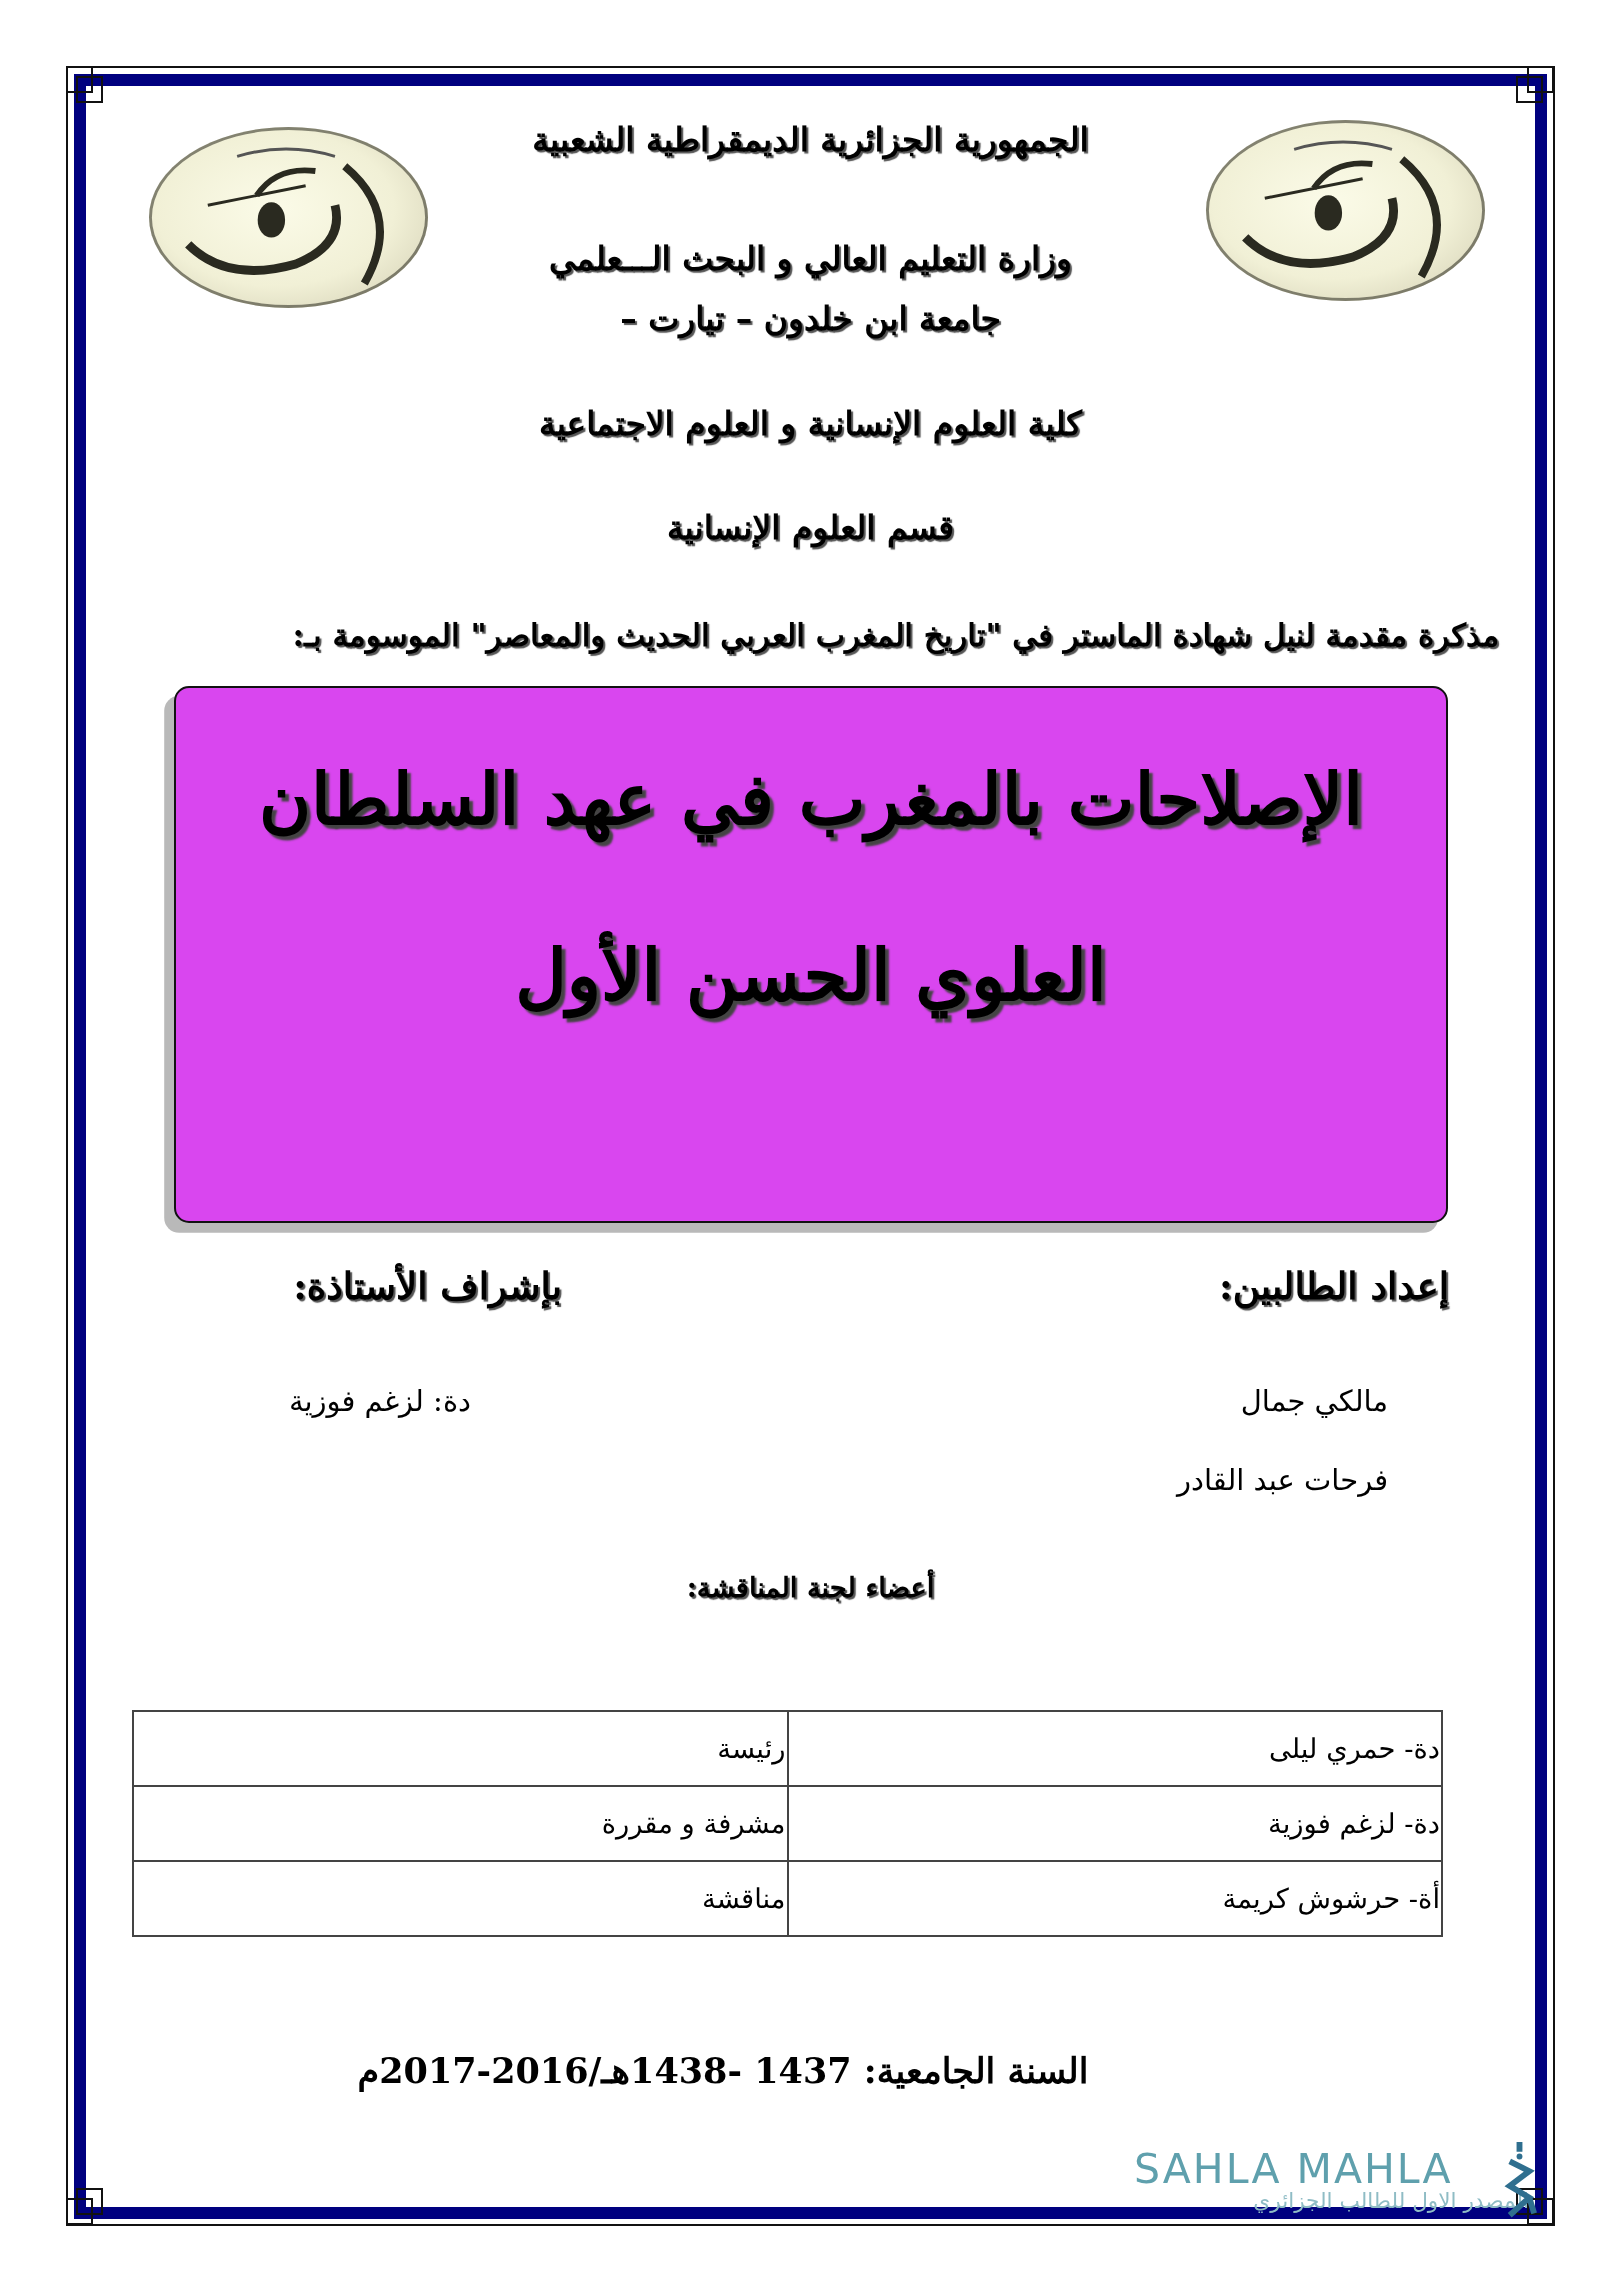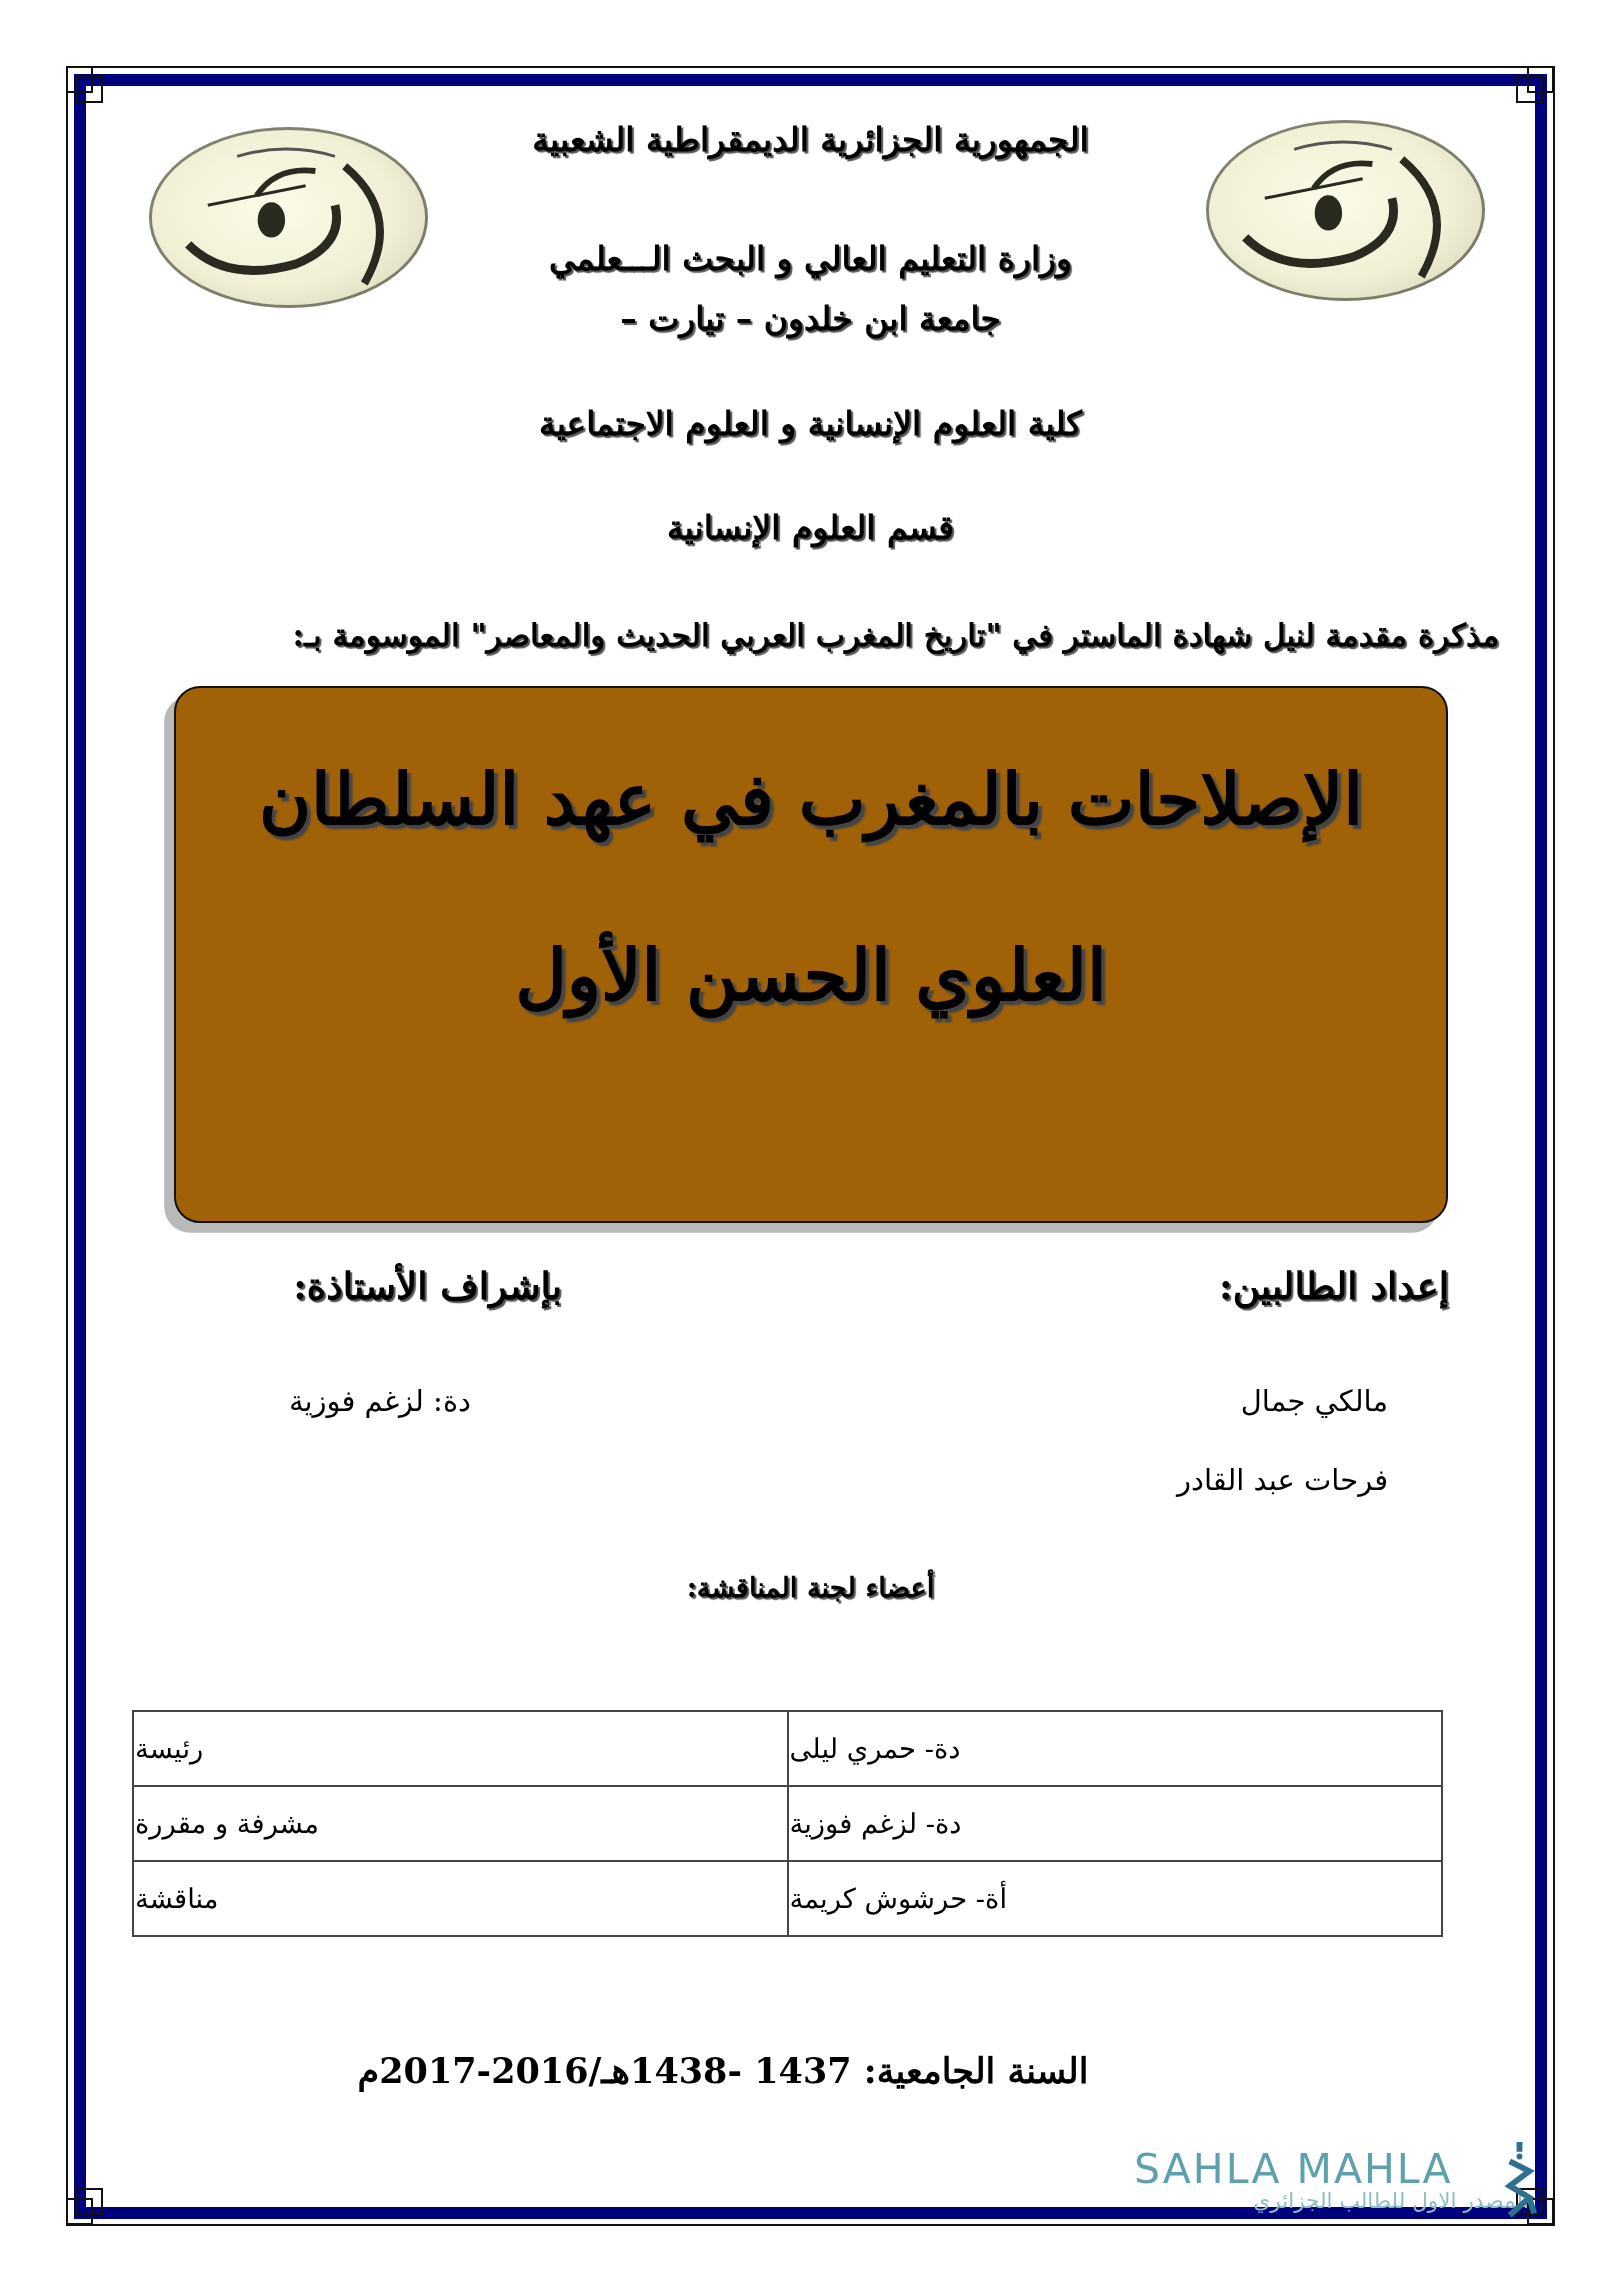--- a/index.html
+++ b/index.html
@@ -16,29 +16,29 @@
   .logo { position:absolute; border-radius:50%;
           background: radial-gradient(ellipse at 45% 45%, #fbfbe8 0%, #f1f0d6 55%, #d9d6bb 85%, #9c9a85 100%);
           box-shadow: inset 0 0 0 2.9px rgba(40,40,30,0.55); overflow:hidden; }
   .logo svg { width:100%; height:100%; }
   
   .line { position:absolute; left:0; width:1621px; text-align:center; direction:rtl; font-weight:bold;
           text-shadow: 2px 2px 1px #555; }
   .hdr { font-size:33px; }
   .subtitle { font-size:31px; }
   .title-box { position:absolute; left:174px; top:686px; width:1274px; height:537px;
-               border:2.9px solid #111; border-radius:26px; background:#a16207;
+               border:2.9px solid #111; border-radius:15px; background:#d946ef;
                box-shadow:-9.8px 9.8px 0 #b9b9b9; box-sizing:border-box; }
   .title-line { position:absolute; left:0; width:100%; text-align:center; direction:rtl;
                 font-weight:bold; font-size:71px; text-shadow:3.9px 3.9px 2px #444; }
   .dates { position:absolute; left:0; width:100%; text-align:center; direction:rtl; font-size:39px; font-weight:normal; }
   .label-bold { position:absolute; direction:rtl; font-weight:bold; font-size:37px; text-shadow:2px 2px 1px #555; }
   .name { position:absolute; direction:rtl; font-size:29px; }
   table.committee { position:absolute; left:132px; top:1710px; width:1311px; border-collapse:collapse; direction:rtl; }
-  table.committee td { border:2px solid #444; height:71px; text-align:left; font-size:27.4px; width:50%; }
+  table.committee td { border:2px solid #444; height:71px; text-align:right; font-size:27.4px; width:50%; }
   table.committee { border-top:2.9px solid #222; border-bottom:2.9px solid #222; }
   .year { position:absolute; left:0; width:1446px; top:2050px; text-align:center; direction:rtl; font-weight:bold; font-size:35px; }
   .wm-title { position:absolute; left:1134px; top:2145px; font-family:"DejaVu Sans","Liberation Sans",sans-serif;
               font-size:41px; letter-spacing:2px; color:#5fa0ad; font-weight:normal; }
   .wm-sub { position:absolute; left:1137px; top:2188px; width:392px; text-align:right; direction:rtl;
             font-size:21.6px; color:#8fbcc5; font-family:"DejaVu Sans","Liberation Sans",sans-serif; }
   .wm-icon { position:absolute; left:1495px; top:2137px; width:49px; height:88px; }
 </style>
 </head>
 <body>

